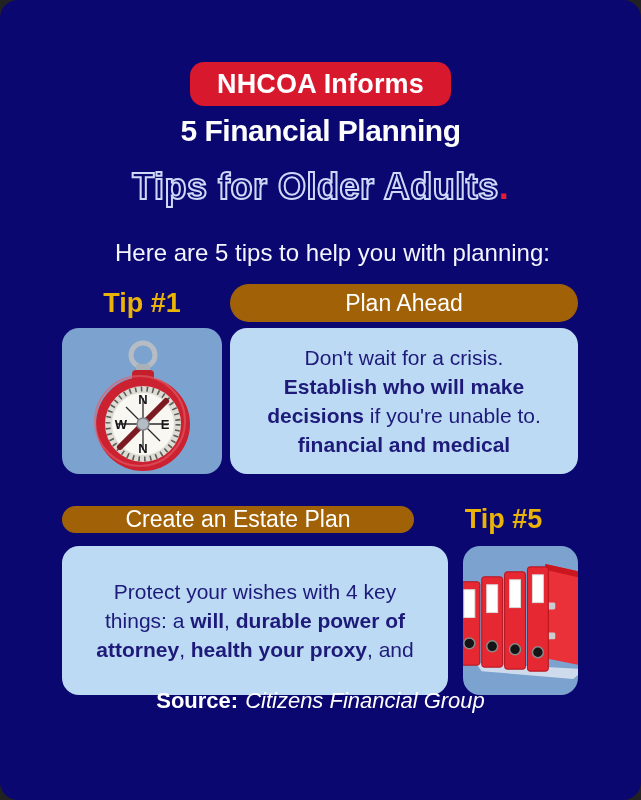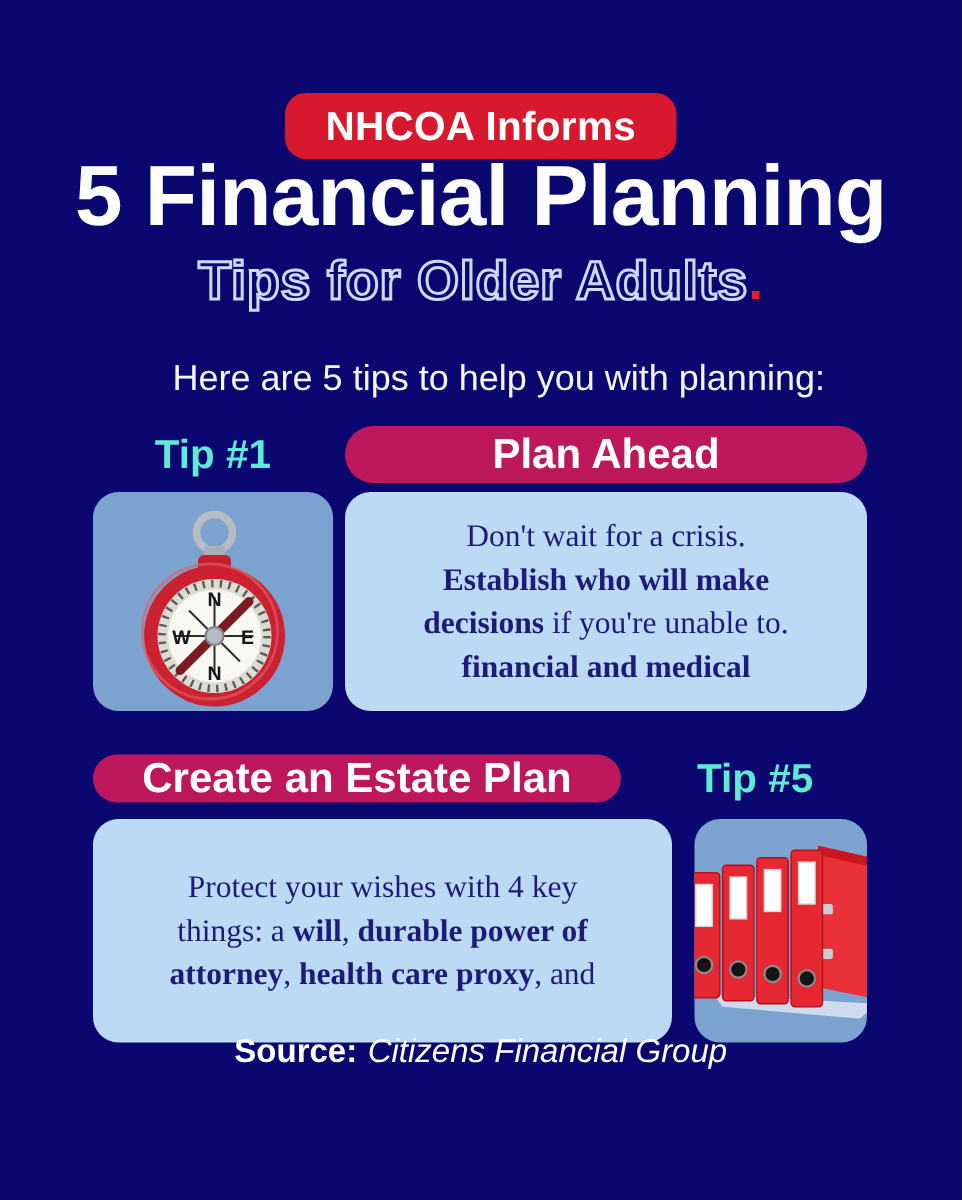--- a/index.html
+++ b/index.html
@@ -7,41 +7,42 @@
   body {
     font-family:"Liberation Sans", sans-serif;
     background:#222;
   }
   .canvas {
     position:relative;
     width:641px; height:800px;
     margin:0 auto;
     background:#0b0770;
     overflow:hidden;
+    border-radius:18px;
   }
   .center-row { position:absolute; left:0; right:0; text-align:center; }
 
   
   .badge-wrap { top:62px; }
   .nhcoa-badge {
     display:inline-block;
     background:#d7182d;
     color:#ffffff;
     font-size:27px; font-weight:700;
     line-height:32px;
     padding:6px 27px;
     border-radius:14px;
     letter-spacing:0.2px;
   }
 
   
   .main-title {
     top:104px;
     color:#fdfdfd;
-    font-size:57px; font-weight:700;
+    font-size:30px; font-weight:700;
     letter-spacing:-0.5px;
     line-height:54px;
     white-space:nowrap;
   }
   .outline-title {
     top:160px;
     font-size:36px; font-weight:700;
     line-height:54px;
     white-space:nowrap;
     color:transparent;
@@ -64,30 +65,30 @@
 
   
   .row { position:absolute; left:62px; width:516px; display:flex; }
   .sec1-header { top:284px; gap:8px; height:38px; }
   .sec1-body   { top:328px; gap:8px; height:146px; }
   .sec2-header { top:500px; gap:15px; height:38px;align-items:center; }
   .sec2-body   { top:546px; gap:15px; height:149px; }
 
   .tip-label {
     display:flex; align-items:center; justify-content:center;
-    color:#5eead4; font-size:27px; font-weight:700;
+    color:#eab308; font-size:27px; font-weight:700;
   }
   .sec1-header .tip-label { width:160px; }
   .sec2-header .tip-label { flex:1; }
 
   .red-pill {
-    background:#be185d;
+    background:#a16207;
     border-radius:19px;
     display:flex; align-items:center; justify-content:center;
-    color:#ffffff; font-size:28px; font-weight:700;
+    color:#ffffff; font-size:23px; font-weight:400;
   }
   .sec1-header .red-pill { flex:1; }
   .sec2-header .red-pill { width:352px; }
 
   .photo-tile {
     background:#7ca3cf;
     border-radius:17px;
     display:flex; align-items:center; justify-content:center;
     overflow:hidden;
   }
@@ -96,21 +97,20 @@
 
   .text-card {
     background:#bcdaf3;
     border-radius:17px;
     color:#1d1a7a;
     font-size:21px;
     line-height:29px;
     display:flex; flex-direction:column;
     align-items:center; justify-content:center;
     padding:18px 6px;
-    font-family:Liberation Serif, serif;
   }
   .sec1-body .text-card { flex:1; }
   .sec2-body .text-card { width:386px; }
   .tip-line { white-space:nowrap; text-align:center; }
   .seg-bold { font-weight:700; }
 
   
   .source-line {
     top:687px;
     color:#ffffff;
@@ -181,21 +181,21 @@
 
   <div class="row sec2-header">
     <div class="red-pill">Create an Estate Plan</div>
     <div class="tip-label">Tip #5</div>
   </div>
 
   <div class="row sec2-body">
     <div class="text-card">
         <div class="tip-line"><span>Protect your wishes with 4 key</span></div>
         <div class="tip-line"><span>things: a </span><span class="seg-bold">will</span><span>, </span><span class="seg-bold">durable power of</span></div>
-        <div class="tip-line"><span class="seg-bold">attorney</span><span>, </span><span class="seg-bold">health care proxy</span><span>, and</span></div>
+        <div class="tip-line"><span class="seg-bold">attorney</span><span>, </span><span class="seg-bold">health your proxy</span><span>, and</span></div>
       </div>
     <div class="photo-tile">
       <span>
         <svg width="149" height="149" viewBox="0 0 150 150">
           <polygon points="30,118 140,124 128,134 36,126" fill="#e9eef5" opacity="0.75"></polygon>
           <polygon points="100,18 140,27 140,121 100,113" fill="#ea3038"></polygon>
           <polygon points="100,18 140,27 140,33 100,24" fill="#c9161f"></polygon>
           <rect x="101" y="57" width="9" height="7" rx="1.5" fill="#c9ccd1"></rect>
           <rect x="101" y="87" width="9" height="7" rx="1.5" fill="#c9ccd1"></rect>
           <g>

